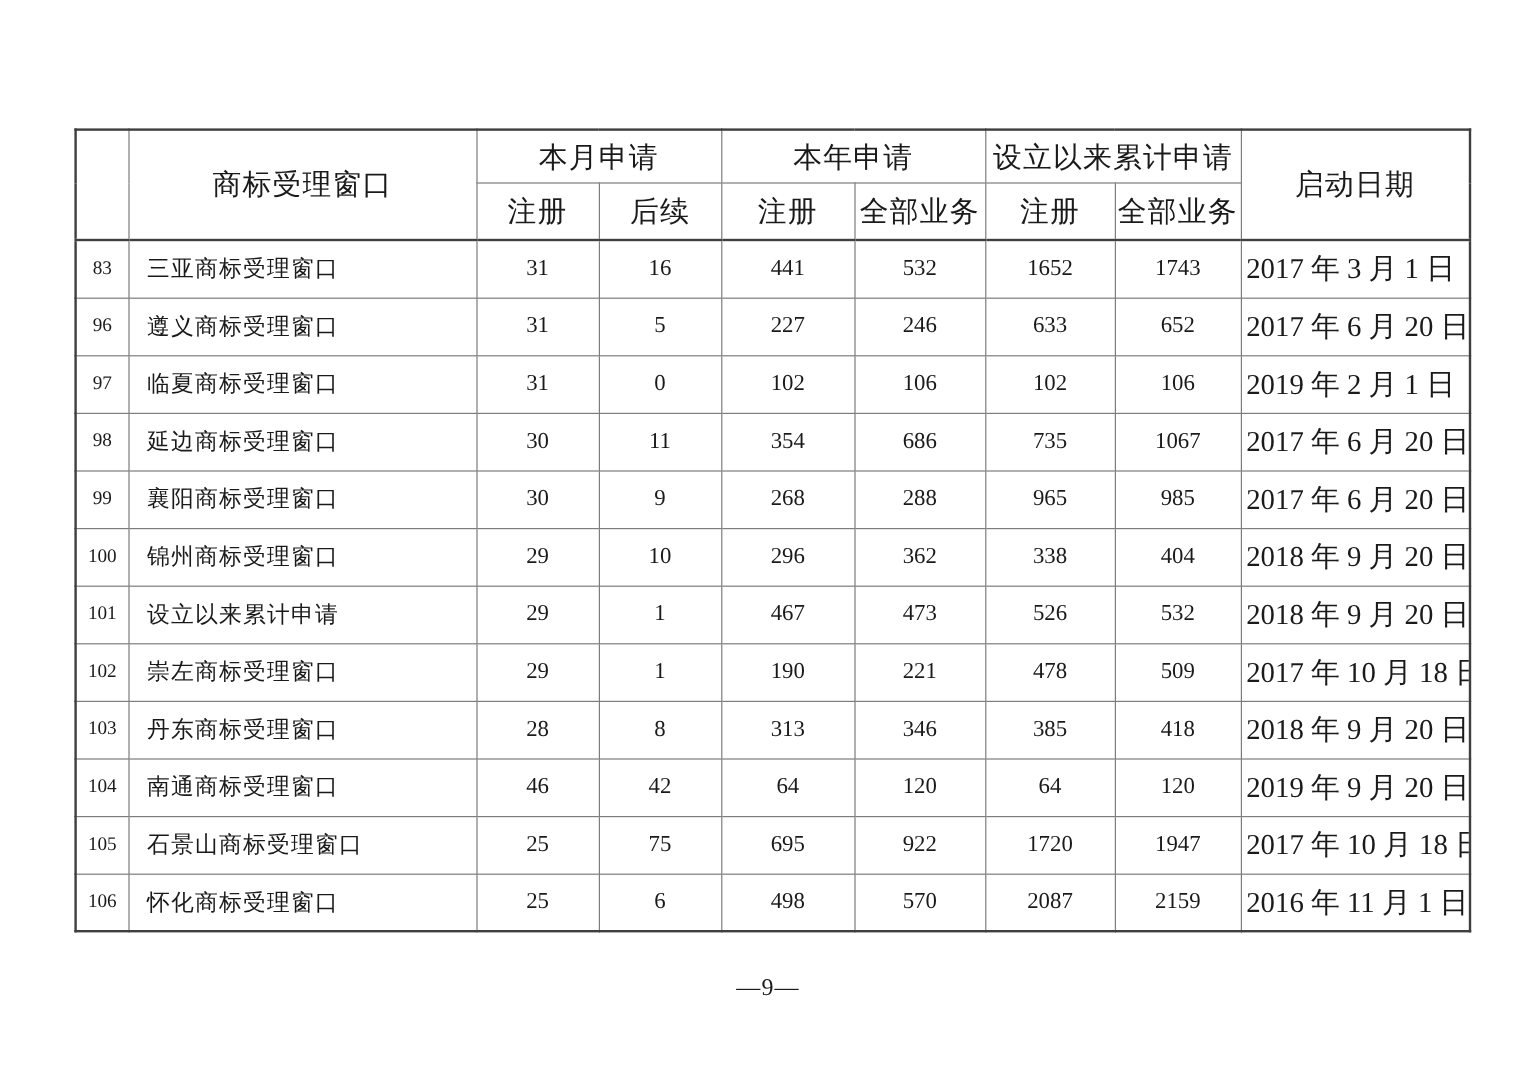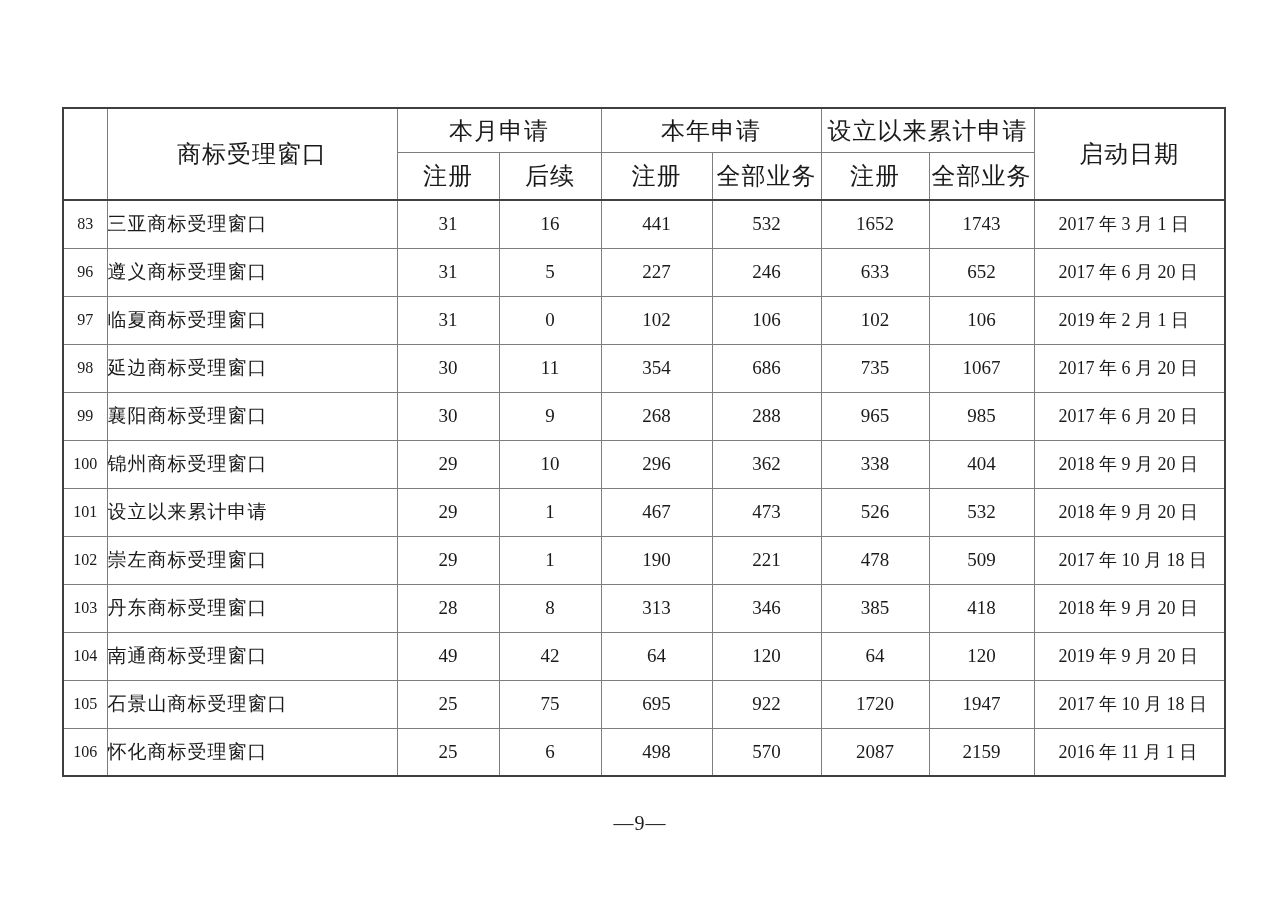--- a/index.html
+++ b/index.html
@@ -53,26 +53,27 @@
   tbody td {
     font-size: 19px;
     text-align: center;
     vertical-align: middle;
   }
   tbody td.num {
     font-size: 16px;
   }
   tbody td.name {
     text-align: left;
+    padding-left: 15px;
     letter-spacing: 1px;
   }
   tbody td.date {
     text-align: left;
-    padding-left: 24px;
-    font-size: 18px;
+    padding-left: 4px;
+    font-size: 24px;
   }
   .footer {
     position: absolute;
     left: 0;
     top: 812px;
     width: 1280px;
     text-align: center;
     font-size: 20px;
     letter-spacing: 1px;
   }
@@ -208,21 +209,21 @@
         <td>8</td>
         <td>313</td>
         <td>346</td>
         <td>385</td>
         <td>418</td>
         <td class="date">2018 年 9 月 20 日</td>
       </tr>
       <tr>
         <td class="num">104</td>
         <td class="name">南通商标受理窗口</td>
-        <td>49</td>
+        <td>46</td>
         <td>42</td>
         <td>64</td>
         <td>120</td>
         <td>64</td>
         <td>120</td>
         <td class="date">2019 年 9 月 20 日</td>
       </tr>
       <tr>
         <td class="num">105</td>
         <td class="name">石景山商标受理窗口</td>

